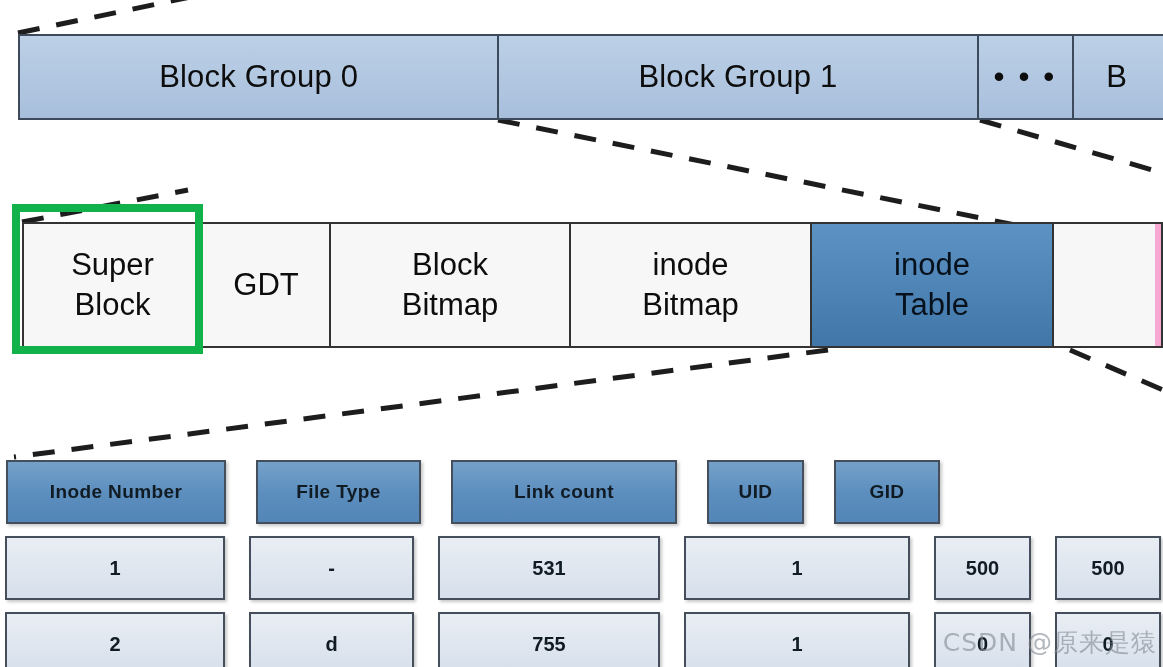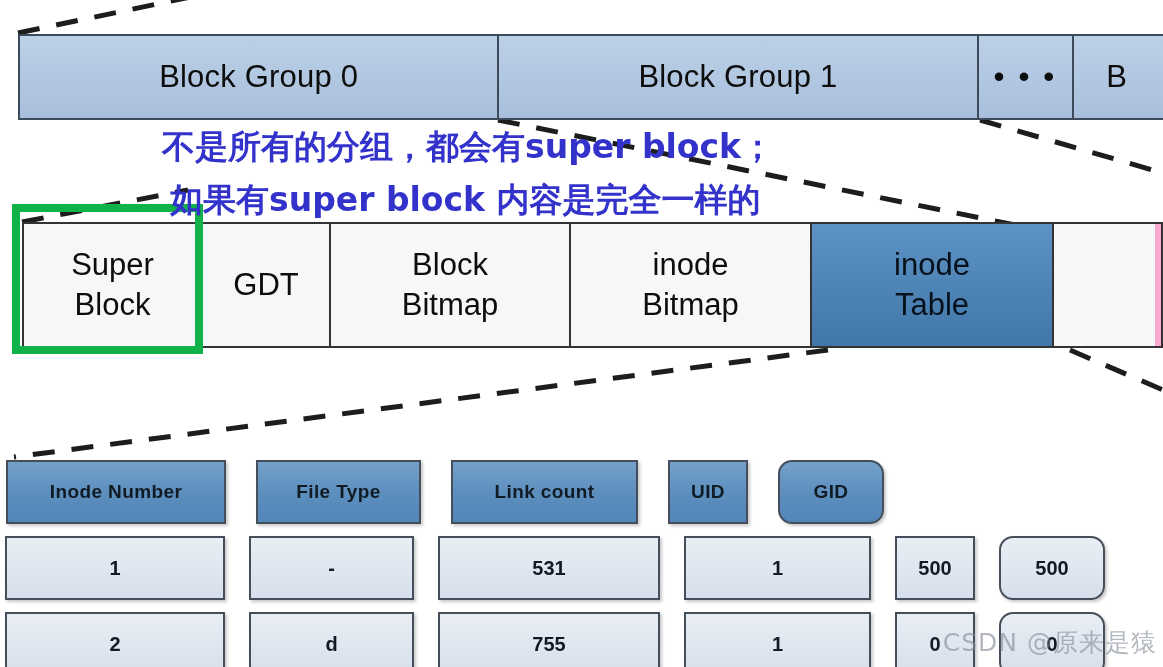--- a/index.html
+++ b/index.html
@@ -167,23 +167,23 @@
     letter-spacing: .4px;
     margin-left: 6px;
   }
   .r-1 .it-cell, .r-2 .it-cell {
     background: linear-gradient(180deg,#e9eef4 0%, #d6dfeb 100%);
     font-size: 20px;
   }
   .col-inode { width: 220px; margin-left: 5px; }
   .col-ftype { width: 165px; }
   .col-perm  { width: 222px; }
-  .col-link  { width: 187px; }
-  .col-uid   { width: 80px; }
-  .col-gid   { width: 106px; margin-right: 0; border-radius: 14px; }
+  .col-link  { width: 226px; }
+  .col-uid   { width: 97px; }
+  .col-gid   { width: 106px; margin-right: 0; }
 
   
   .watermark {
     position: absolute;
     right: 6px;
     bottom: 8px;
     z-index: 9;
     color: rgba(130,138,148,.62);
     font-size: 25px;
     font-weight: 400;
@@ -215,24 +215,20 @@
     </g>
   </svg>
 
   <div class="bg-strip">
     <div class="bg-cell w-group">Block Group 0</div>
     <div class="bg-cell w-group">Block Group 1</div>
     <div class="bg-cell w-dots">• • •</div>
     <div class="bg-cell w-tail">B</div>
   </div>
 
-  <div class="annotation">
-    <span class="ln ln1">不是所有的分组，都会有super block；</span>
-    <span class="ln ln2">如果有super block 内容是完全一样的</span>
-  </div>
 
   <div class="bgi-strip">
     <div class="bgi-cell c-super">
       <span>Super</span>
       <span>Block</span>
     </div>
     <div class="bgi-cell c-gdt">
       <span>GDT</span>
     </div>
     <div class="bgi-cell c-bbm">

